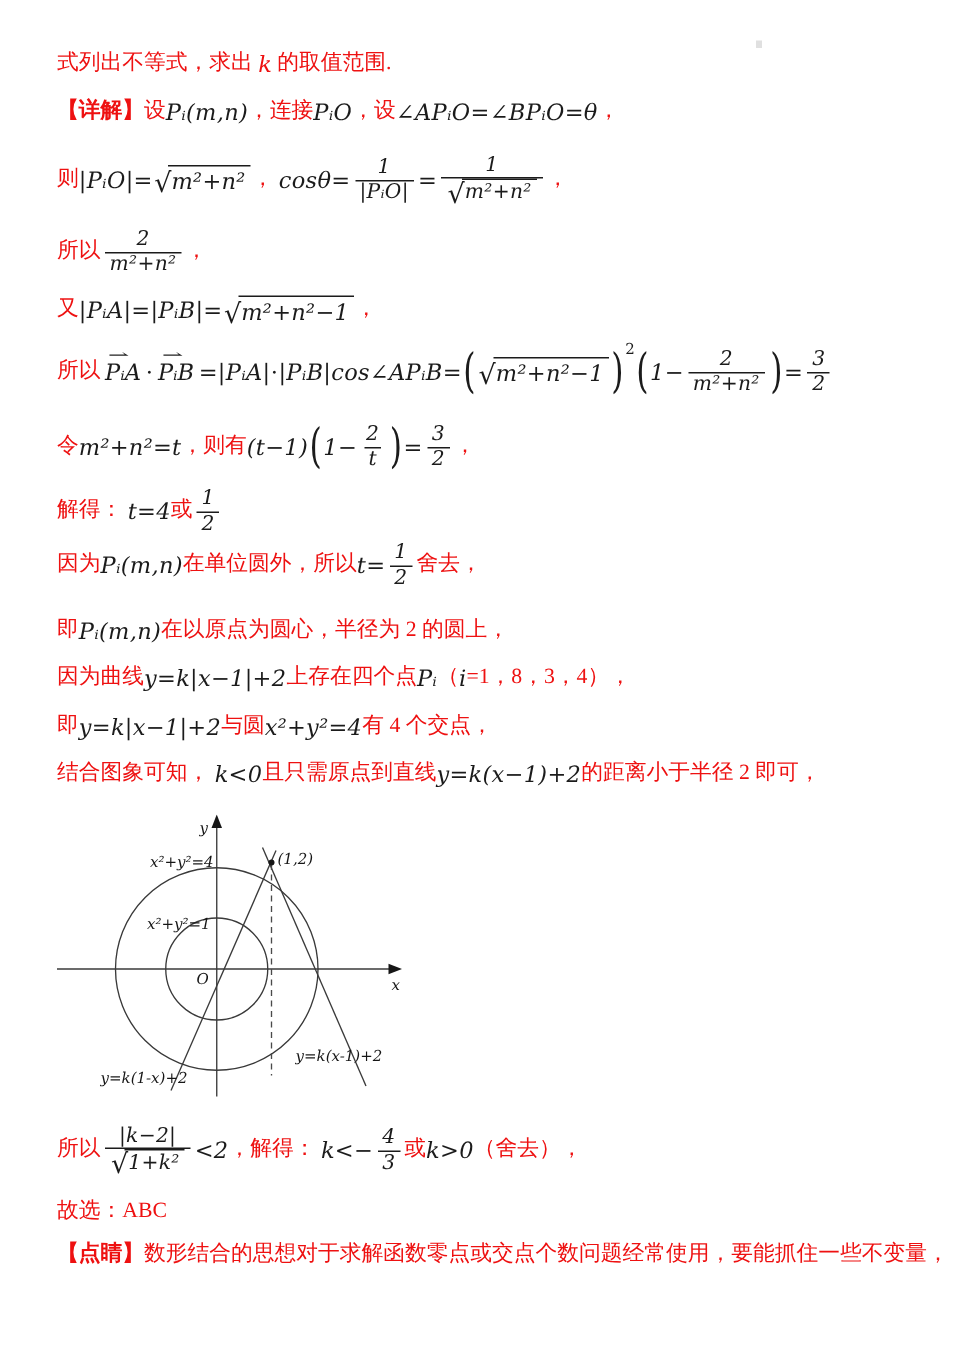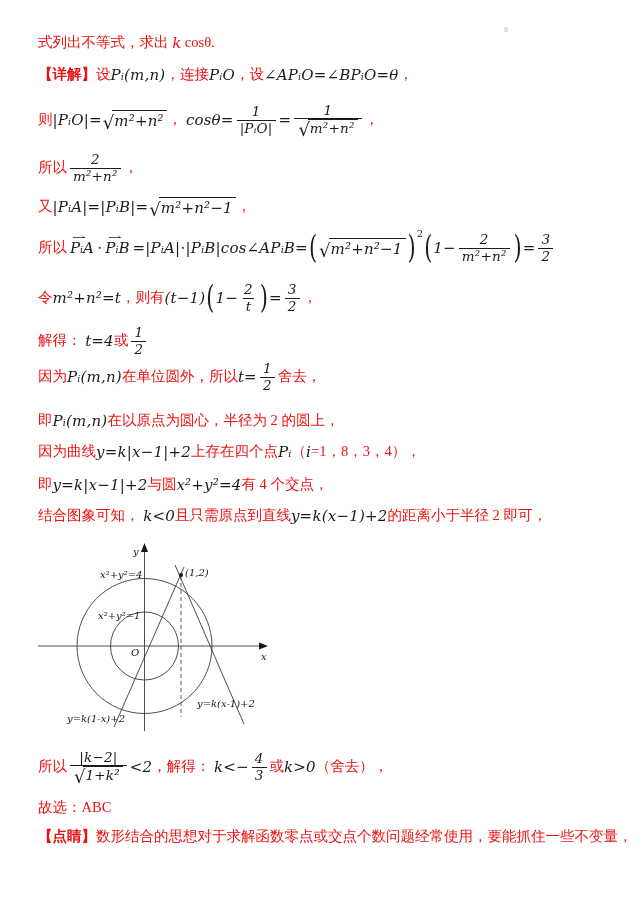--- a/index.html
+++ b/index.html
@@ -31,21 +31,21 @@
   .vec::after{content:"⇀";position:absolute;left:10%;top:-0.72em;font-size:10px;font-style:normal;transform:scaleX(1.7);transform-origin:left;}
   #figure{position:absolute;left:36px;top:543px;}
   #figure text{font-family:"DejaVu Serif",serif;font-style:italic;font-size:10px;fill:#161616;}
   #stray{position:absolute;left:504px;top:27px;width:4px;height:5px;background:#e0e0e0;}
 </style>
 </head>
 <body>
 
 <div id="page">
 
-  <div class="line" id="l0"><span class="r">式列出不等式，求出 </span><span class="mr">k</span><span class="r"> cosθ.</span></div>
+  <div class="line" id="l0"><span class="r">式列出不等式，求出 </span><span class="mr">k</span><span class="r"> 的取值范围.</span></div>
   <div class="line" id="l1"><span class="rb">【详解】</span><span class="r">设</span><span class="m">Pᵢ(m,n)</span><span class="r">，连接</span><span class="m">PᵢO</span><span class="r">，设</span><span class="m">∠APᵢO=∠BPᵢO=θ</span><span class="r">，</span></div>
   <div class="line" id="l2"><span class="r">则</span><span class="m">|PᵢO|=</span><span class="q"><span class="qs">√</span><span class="qr"><span class="m">m²+n²</span></span></span><span class="r">， </span><span class="m">cosθ=</span><span class="f"><span class="fn"><span class="m">1</span></span><span class="fd"><span class="m">|PᵢO|</span></span></span><span class="m">=</span><span class="f"><span class="fn"><span class="m">1</span></span><span class="fd"><span class="q"><span class="qs">√</span><span class="qr"><span class="m">m²+n²</span></span></span></span></span><span class="r">，</span></div>
   <div class="line" id="l3"><span class="r">所以</span><span class="f"><span class="fn"><span class="m">2</span></span><span class="fd"><span class="m">m²+n²</span></span></span><span class="r">，</span></div>
   <div class="line" id="l4"><span class="r">又</span><span class="m">|PᵢA|=|PᵢB|=</span><span class="q"><span class="qs">√</span><span class="qr"><span class="m">m²+n²−1</span></span></span><span class="r">，</span></div>
   <div class="line" id="l5"><span class="r">所以</span><span class="vec">PᵢA</span><span class="m">⋅</span><span class="vec">PᵢB</span><span class="m">=|PᵢA|⋅|PᵢB|cos∠APᵢB=</span><span class="p">(</span><span class="q"><span class="qs">√</span><span class="qr"><span class="m">m²+n²−1</span></span></span><span class="p">)</span><span class="s">2</span><span class="p">(</span><span class="m">1−</span><span class="f"><span class="fn"><span class="m">2</span></span><span class="fd"><span class="m">m²+n²</span></span></span><span class="p">)</span><span class="m">=</span><span class="f"><span class="fn"><span class="m">3</span></span><span class="fd"><span class="m">2</span></span></span></div>
   <div class="line" id="l6"><span class="r">令</span><span class="m">m²+n²=t</span><span class="r">，则有</span><span class="m">(t−1)</span><span class="p">(</span><span class="m">1−</span><span class="f"><span class="fn"><span class="m">2</span></span><span class="fd"><span class="m">t</span></span></span><span class="p">)</span><span class="m">=</span><span class="f"><span class="fn"><span class="m">3</span></span><span class="fd"><span class="m">2</span></span></span><span class="r">，</span></div>
   <div class="line" id="l7"><span class="r">解得： </span><span class="m">t=4</span><span class="r">或</span><span class="f"><span class="fn"><span class="m">1</span></span><span class="fd"><span class="m">2</span></span></span></div>
   <div class="line" id="l8"><span class="r">因为</span><span class="m">Pᵢ(m,n)</span><span class="r">在单位圆外，所以</span><span class="m">t=</span><span class="f"><span class="fn"><span class="m">1</span></span><span class="fd"><span class="m">2</span></span></span><span class="r">舍去，</span></div>
   <div class="line" id="l9"><span class="r">即</span><span class="m">Pᵢ(m,n)</span><span class="r">在以原点为圆心，半径为 2 的圆上，</span></div>
   <div class="line" id="l10"><span class="r">因为曲线</span><span class="m">y=k|x−1|+2</span><span class="r">上存在四个点</span><span class="m">Pᵢ</span><span class="r">（</span><span class="m">i</span><span class="r">=1，8，3，4），</span></div>

